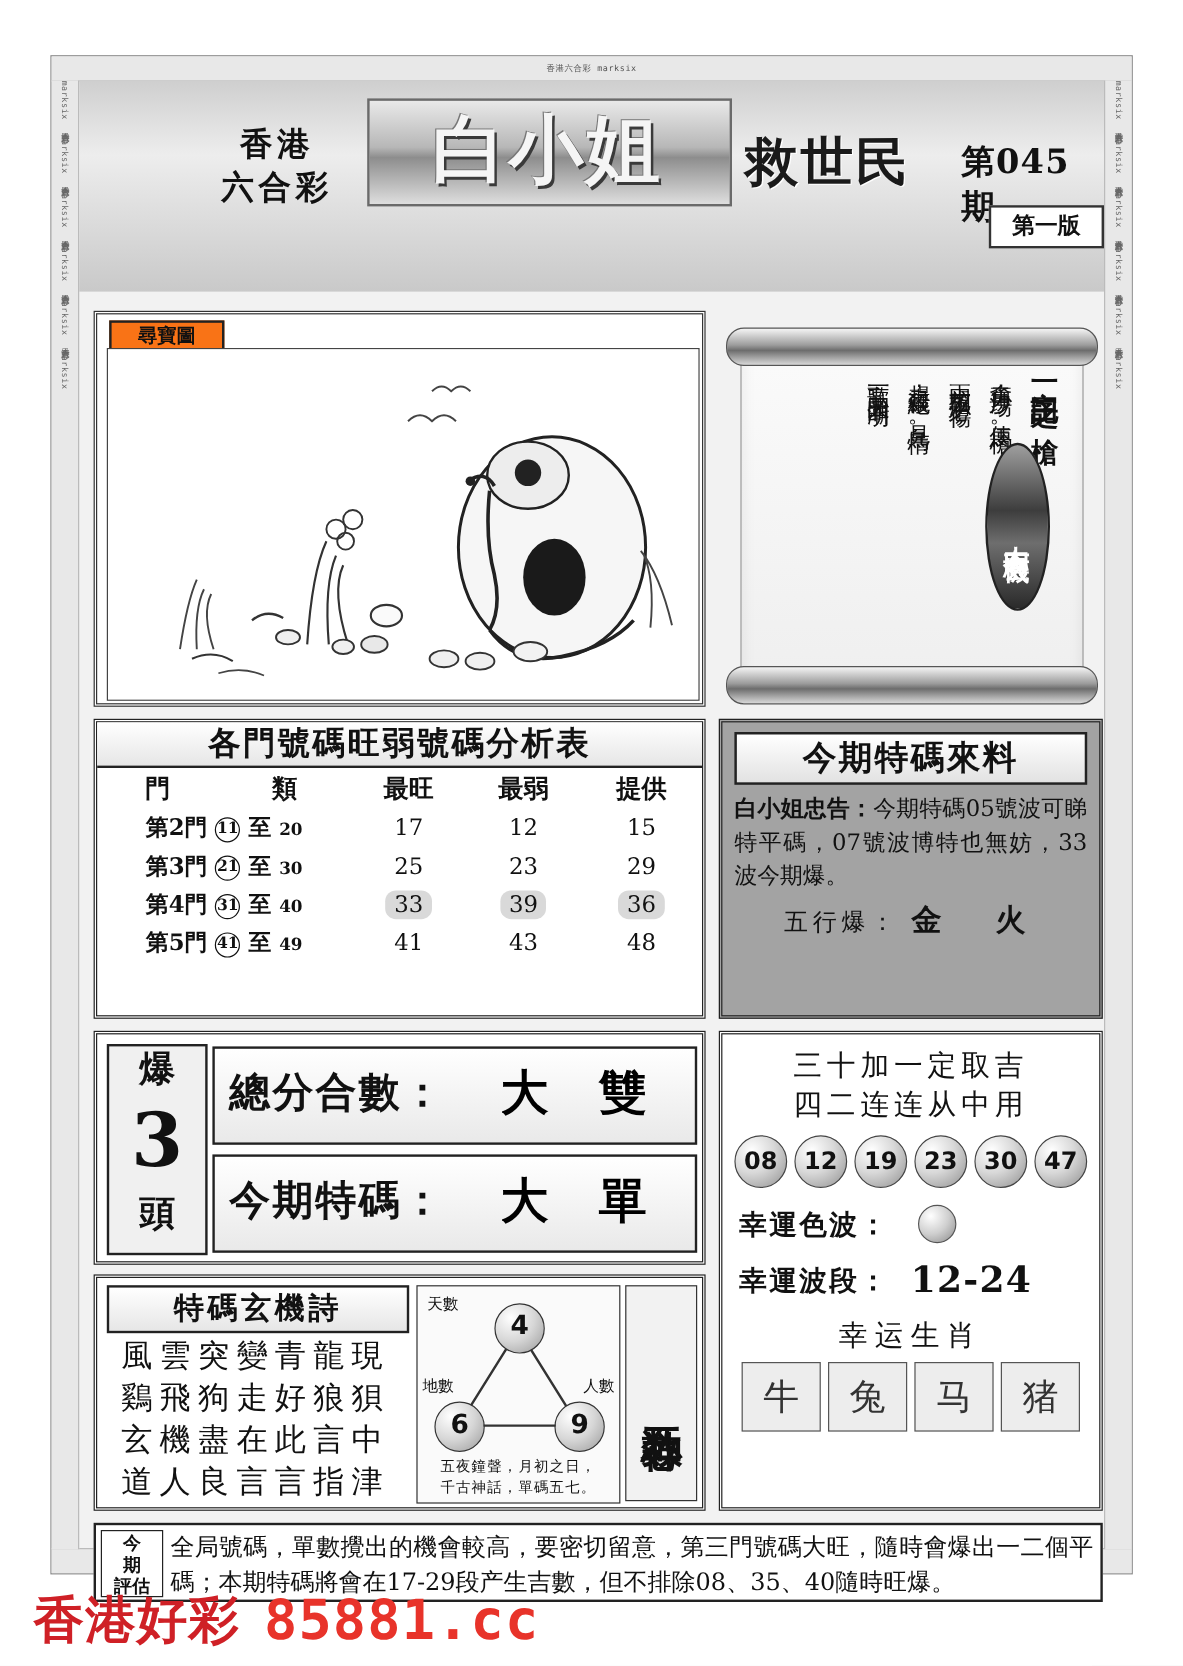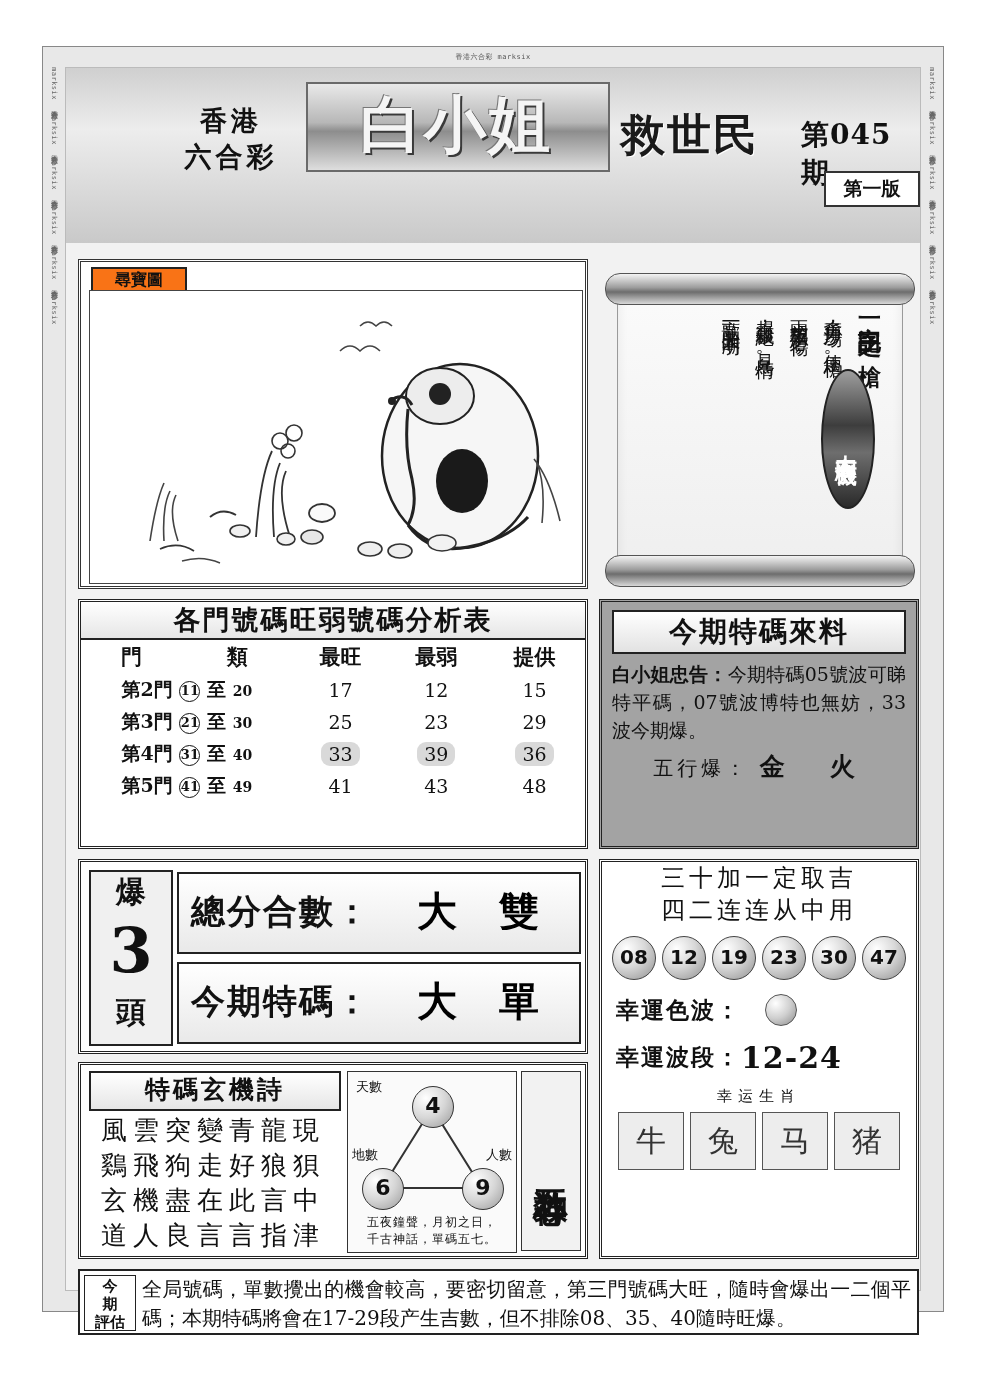--- a/index.html
+++ b/index.html
@@ -228,25 +228,25 @@
   .lucky-row{
     display:flex;align-items:center;margin:14px 14px 0;
     font-family:"DejaVu Serif","Liberation Serif",serif;
     font-size:23px;font-weight:bold;color:#111;letter-spacing:2px;
   }
   .color-ball{
     width:30px;height:30px;border-radius:50%;margin-left:24px;
     background:radial-gradient(circle at 32% 28%,#fff,#cfcfcf 50%,#8a8a8a);
     border:1.5px solid #555;
   }
-  .seg-val{font-size:30px;font-weight:bold;letter-spacing:1px;}
+  .seg-val{margin-left:18px;font-size:30px;font-weight:bold;letter-spacing:1px;}
   .zodiac-title{
     text-align:center;margin-top:12px;
     font-family:"DejaVu Serif","Liberation Serif",serif;
-    font-size:15px;color:#111;letter-spacing:6px;
+    font-size:24px;color:#111;letter-spacing:6px;
   }
   .zodiacs{
     display:flex;justify-content:center;gap:6px;margin-top:6px;
   }
   .zcell{
     width:64px;height:56px;border:1px solid #555;background:#ededed;
     display:flex;align-items:center;justify-content:center;
     font-size:30px;color:#333;
   }
   
@@ -495,21 +495,21 @@
         <span class="bao-v2">雙</span>
       </div>
       <div class="bao-row r2">
         <span class="bao-lbl">今期特碼：</span>
         <span class="bao-v1">大</span>
         <span class="bao-v2">單</span>
       </div>
     </div>
 
     <div class="num-panel">
-      <div class="hand-line" style="">三十加一定取吉</div>
+      <div class="hand-line" style="margin-top:10px">三十加一定取吉</div>
       <div class="hand-line">四二连连从中用</div>
       <div class="balls">
         <div class="ball">08</div>
         <div class="ball">12</div>
         <div class="ball">19</div>
         <div class="ball">23</div>
         <div class="ball">30</div>
         <div class="ball">47</div>
       </div>
       <div class="lucky-row">
@@ -561,14 +561,18 @@
       <div class="foot-tag">
         <div>今</div>
         <div>期</div>
         <div>評估</div>
       </div>
       <div class="foot-text">全局號碼，單數攪出的機會較高，要密切留意，第三門號碼大旺，隨時會爆出一二個平碼；本期特碼將會在17-29段产生吉數，但不排除08、35、40隨時旺爆。</div>
     </div>
 
   </div>
 
+  <div class="wm">
+    <span class="wm-cn" style="color: rgb(207, 32, 38);">香港好彩</span>
+    <span class="wm-url" style="color: rgb(232, 51, 42);">85881.cc</span>
+  </div>
 
 </div>
 
 </body></html>

